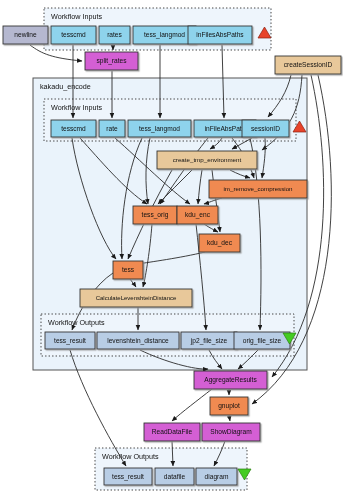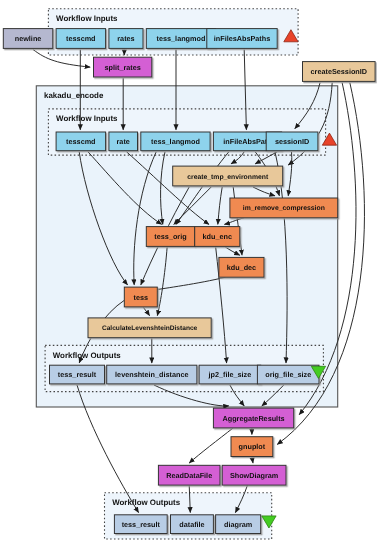--- a/index.html
+++ b/index.html
@@ -1,17 +1,17 @@
 <!DOCTYPE html>
 <html><head>
 <meta charset="utf-8">
 <style>
   html,body{margin:0;padding:0;background:#ffffff;}
   body{width:343px;height:500px;overflow:hidden;font-family:"Liberation Sans",sans-serif;}
-  #canvas{position:relative;width:336px;height:500px;font-weight:bold;}
+  #canvas{position:relative;width:336px;height:500px;}
   svg{position:absolute;left:0;top:0;width:343px;height:500px;}
   text{font-family:"Liberation Sans",sans-serif;}
 </style>
 </head>
 <body>
 
 <div id="canvas">
   <svg id="diagram-svg" viewBox="0 0 343 500">
     <defs>
       <marker id="arrowhead" markerWidth="7" markerHeight="7" refX="5.6" refY="2.6" orient="auto">

